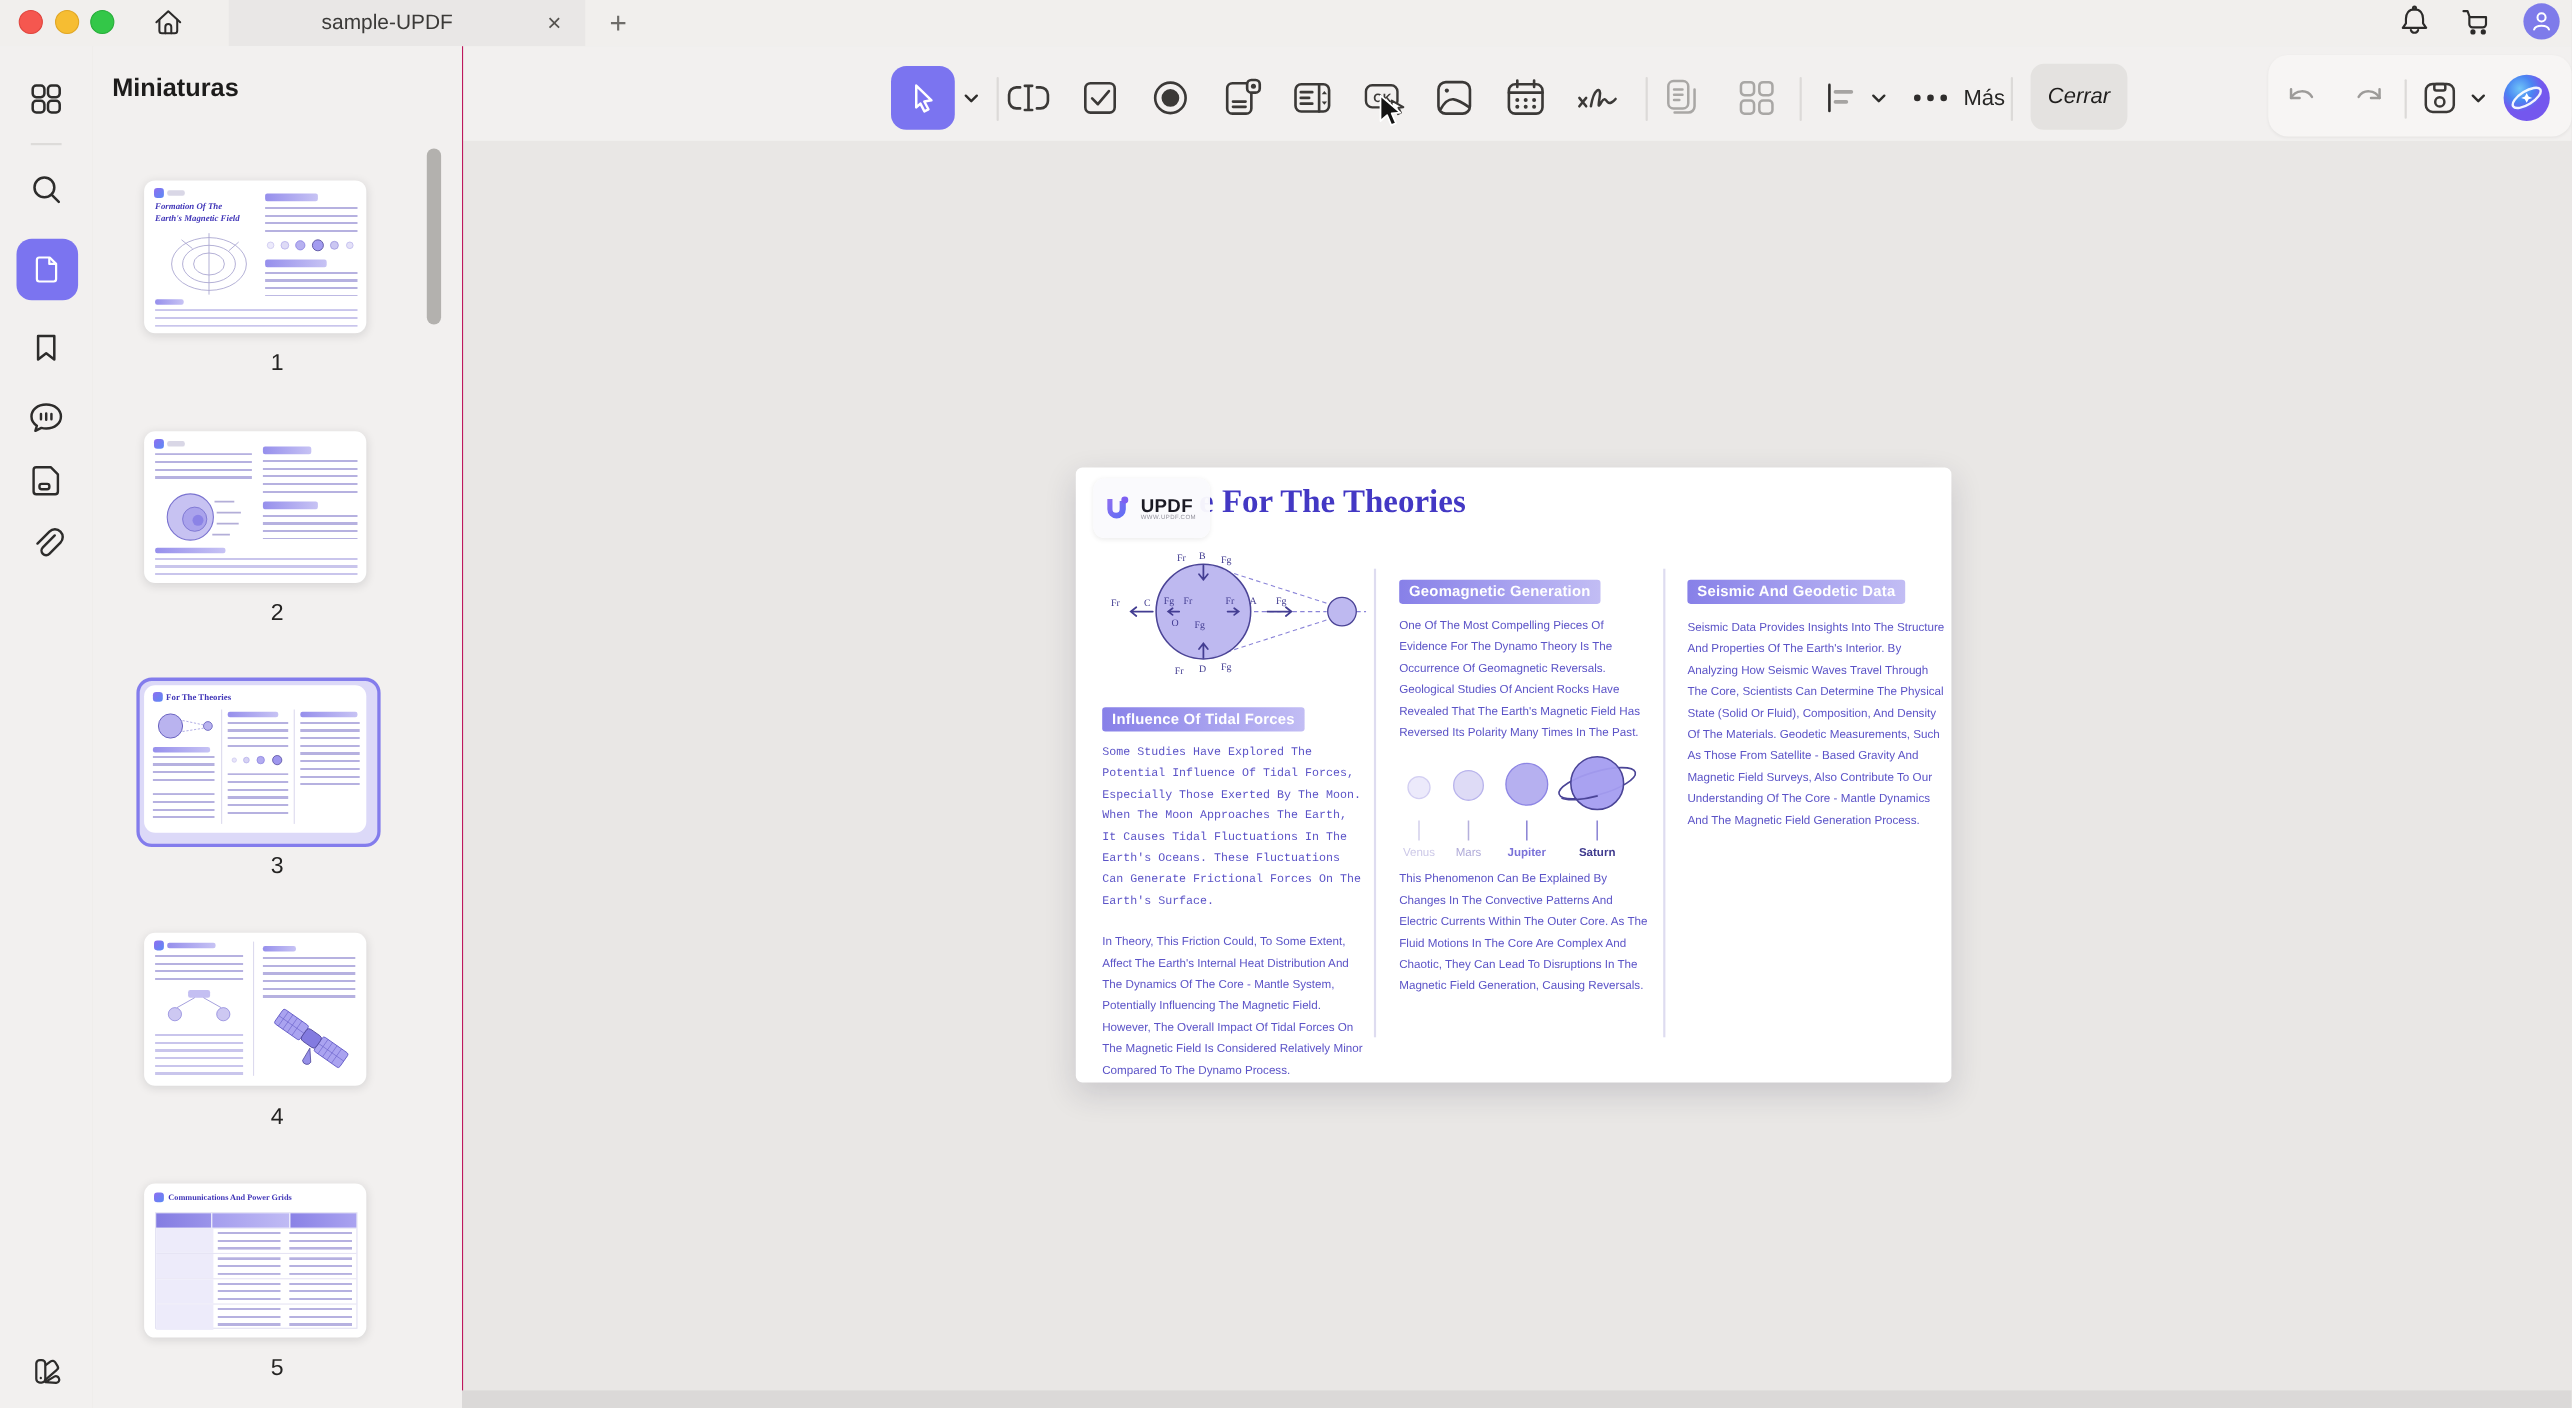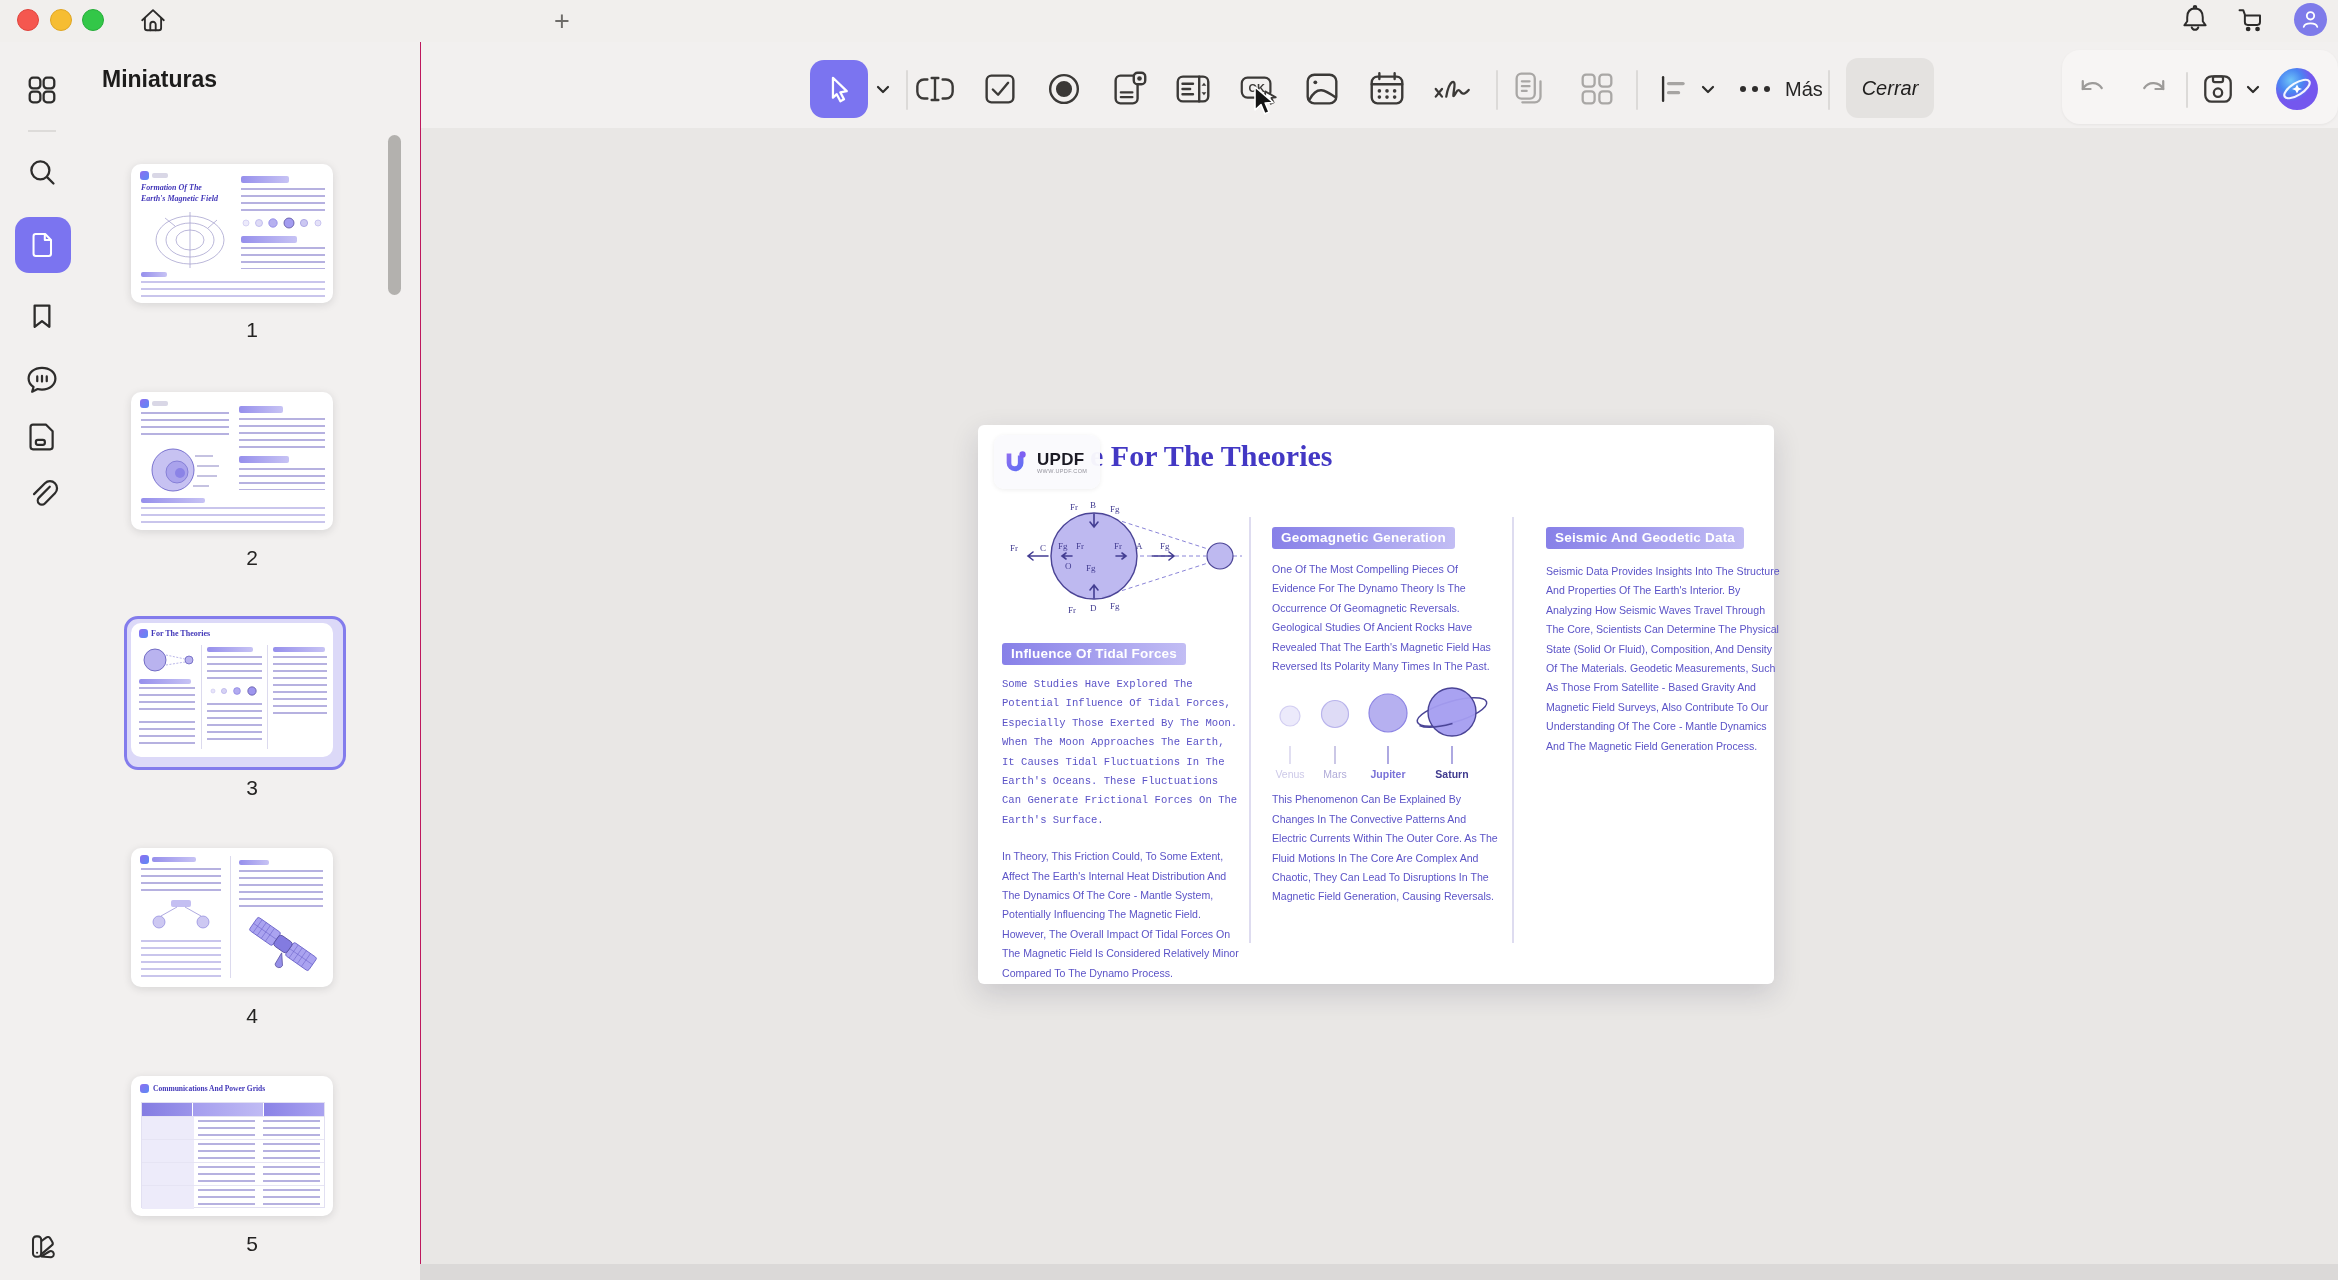--- a/index.html
+++ b/index.html
@@ -77,20 +77,24 @@
     <div class="light" id="light-close"></div>
     <div class="light" id="light-min"></div>
     <div class="light" id="light-zoom"></div>
     <div class="abs" id="home-btn">
       <svg viewBox="0 0 44 44" width="34" height="34" fill="none" stroke="currentColor" stroke-width="2.4" stroke-linecap="round" stroke-linejoin="round">
         <path d="M8 21 L22 8 L36 21"></path>
           <path d="M11.5 18 v13 a3 3 0 0 0 3 3 h15 a3 3 0 0 0 3 -3 v-13"></path>
           <path d="M18.5 34 v-7.5 a3.5 3.5 0 0 1 7 0 V34"></path>
       </svg>
     </div>
+    <div class="abs" id="tab">
+      <span id="tab-title">sample-UPDF</span>
+      <span id="tab-close">×</span>
+    </div>
     <div class="abs" id="new-tab">+</div>
     <div class="abs" id="bell-btn">
       <svg viewBox="0 0 44 44" width="36" height="36" fill="none" stroke="currentColor" stroke-width="2.4" stroke-linecap="round" stroke-linejoin="round">
         <path d="M22 8 c-6.5 0 -9.5 4.5 -9.5 10.5 v5 l-3.5 5 h26 l-3.5 -5 v-5 C31.5 12.5 28.5 8 22 8 z"></path>
         <path d="M18 31 a4.2 4.2 0 0 0 8 0"></path>
           <circle cx="22" cy="6.5" r="1.6"></circle>
       </svg>
     </div>
     <div class="abs" id="cart-btn">
       <svg viewBox="0 0 44 44" width="36" height="36" fill="none" stroke="currentColor" stroke-width="2.4" stroke-linecap="round" stroke-linejoin="round">
@@ -583,19 +587,19 @@
         <g font-family="Liberation Sans, sans-serif" font-size="10.5" text-anchor="middle">
           <text x="18" y="98" fill="#cdc9e8">Venus</text>
           <text x="63" y="98" fill="#b0abd8">Mars</text>
           <text x="116" y="98" fill="#7a72d8" font-weight="bold">Jupiter</text>
           <text x="180" y="98" fill="#3f3a8e" font-weight="bold">Saturn</text>
         </g>
       </svg>
       <div class="doc-p" style="margin-top:8px;">This Phenomenon Can Be Explained By Changes In The Convective Patterns And Electric Currents Within The Outer Core. As The Fluid Motions In The Core Are Complex And Chaotic, They Can Lead To Disruptions In The Magnetic Field Generation, Causing Reversals.</div>
     </div>
 
-    <div class="abs doc-col" style="left:556px;width:234px;margin-left:12px;">
+    <div class="abs doc-col" style="left:556px;width:234px;">
       <div class="chip">Seismic And Geodetic Data</div>
       <div class="doc-p" style="margin-top:13px;">Seismic Data Provides Insights Into The Structure And Properties Of The Earth's Interior. By Analyzing How Seismic Waves Travel Through The Core, Scientists Can Determine The Physical State (Solid Or Fluid), Composition, And Density Of The Materials. Geodetic Measurements, Such As Those From Satellite - Based Gravity And Magnetic Field Surveys, Also Contribute To Our Understanding Of The Core - Mantle Dynamics And The Magnetic Field Generation Process.</div>
     </div>
   </div>
 
 </div>
 
 </body></html>

